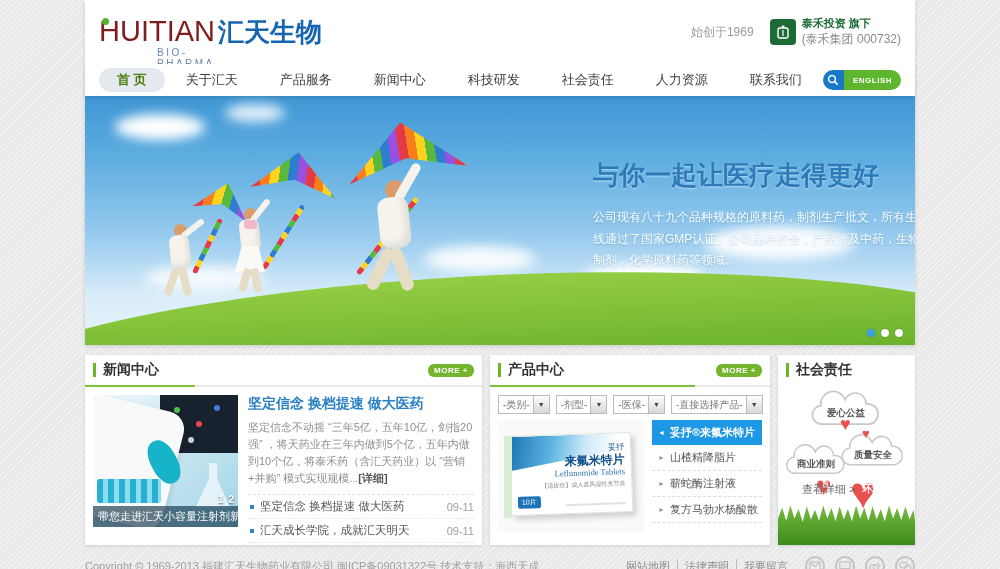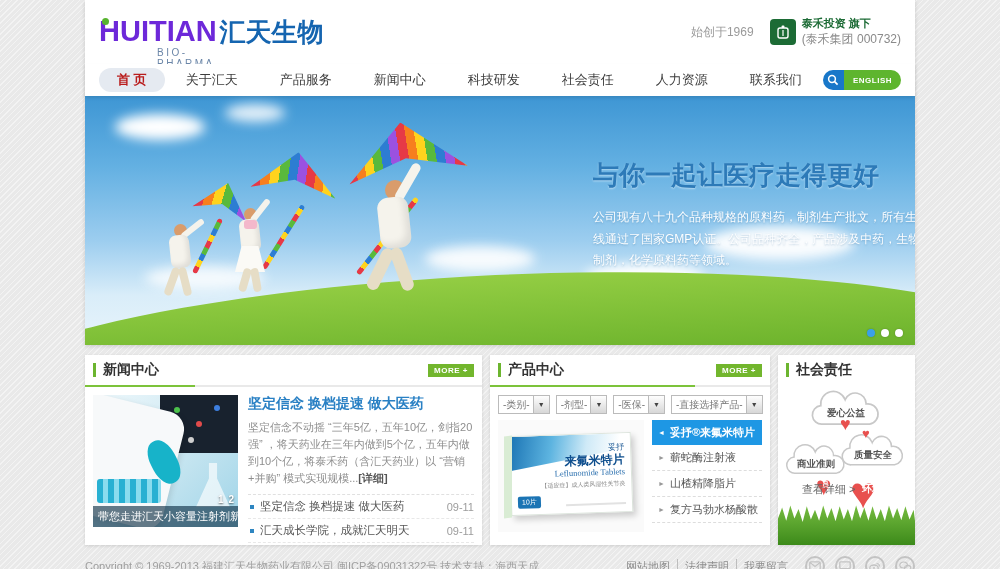--- a/index.html
+++ b/index.html
@@ -11,35 +11,35 @@
   }
   .page { width:1000px; height:569px; position:relative; }
   .container { width:830px; margin:0 auto; position:relative; }
 
   
   .topcard { background:#fff; box-shadow:0 1px 4px rgba(0,0,0,.15); }
 
   
   .hdr { height:64px; display:flex; align-items:center; padding:0 14px; }
   .logo { display:flex; align-items:flex-start; position:relative; cursor:pointer; }
-  .logo-en { font-size:29px; font-weight:bold; color:#6d28d9; letter-spacing:0; line-height:30px; }
+  .logo-en { font-size:29px; font-weight:normal; color:#7f1d1d; letter-spacing:0; line-height:30px; }
   .logo-dot { position:absolute; left:3px; top:2px; width:7px; height:7px; border-radius:50%; background:#57b32e; }
   .logo-sub { position:absolute; left:58px; top:31px; font-size:10px; letter-spacing:2.5px; color:#6b86a8; }
   .logo-cn { font-size:26px; font-weight:bold; color:#1565b0; margin-left:3px; line-height:32px; }
   .hdr-right { margin-left:auto; display:flex; align-items:center; gap:16px; }
   .since { font-size:12px; color:#9a9a9a; }
   .group { display:flex; align-items:center; gap:6px; }
   .group-badge { width:26px; height:26px; border-radius:4px; background:#1c6b35; display:flex; align-items:center; justify-content:center; }
   .group-txt .g1 { font-size:11px; font-weight:bold; color:#1c6b35; }
   .group-txt .g2 { font-size:12px; color:#8a8a8a; }
 
   
   .nav { height:32px; display:flex; align-items:center; padding:0 14px; position:relative; box-shadow:0 2px 3px rgba(0,0,0,.10); z-index:5; background:#fff; }
   .nav-item { font-size:13px; color:#3c3c3c; padding:3px 21px; cursor:pointer; white-space:nowrap; }
-  .nav-item.active { background:#e5eaf1; border-radius:12px; color:#b91c1c; font-weight:bold; padding:3px 18px; }
+  .nav-item.active { background:#e5eaf1; border-radius:12px; color:#4d7c0f; font-weight:bold; padding:3px 18px; }
   .search-pill { margin-left:auto; display:flex; height:20px; border-radius:10px; overflow:hidden; cursor:pointer; }
   .sp-blue { background:#1877c9; width:36px; display:flex; align-items:center; justify-content:center; }
   .sp-green { background:#5eb52e; display:flex; align-items:center; padding:0 9px; }
   .sp-green span { font-size:8px; font-weight:bold; color:#fff; letter-spacing:.5px; }
 
   
   .banner { position:relative; height:249px; overflow:hidden;
     background:linear-gradient(180deg,#3e96d4 0%,#63b0e2 28%,#9ccdef 58%,#d9edf9 80%,#e8f4fb 100%); }
   .cloud { position:absolute; background:#fff; border-radius:50%; filter:blur(6px); }
   .hill { position:absolute; bottom:-150px; left:-18%; width:136%; height:220px; border-radius:50%;
@@ -64,21 +64,21 @@
 
   
   .content-row { display:flex; gap:8px; margin-top:10px; height:190px; }
   .panel { background:#fff; box-shadow:0 1px 3px rgba(0,0,0,.12); position:relative; overflow:hidden; }
   .panel-news { width:397px; }
   .panel-products { width:280px; }
   .panel-social { width:137px; }
   .panel-head { height:30px; display:flex; align-items:center; padding:0 8px; }
   .head-bar { width:3px; height:14px; background:#6cb52f; margin-right:7px; }
   .panel-title { font-size:14px; font-weight:bold; color:#333; }
-  .more-btn { margin-left:auto; background:#72b62d; color:#fff; font-size:8px; font-weight:bold; padding:2px 6px; border-radius:0; cursor:pointer; letter-spacing:.5px; }
+  .more-btn { margin-left:auto; background:#72b62d; color:#fff; font-size:8px; font-weight:bold; padding:2px 6px; border-radius:6px; cursor:pointer; letter-spacing:.5px; }
   .underline { height:2px; background:#e9e9e9; position:relative; }
   .underline .seg { position:absolute; left:0; top:0; height:2px; background:#7cc33a; }
 
   
   .news-body { display:flex; padding:8px; gap:10px; }
   .news-photo { position:relative; width:145px; height:132px; overflow:hidden; cursor:pointer; flex:none;
     background:linear-gradient(135deg,#eef8fc 0%,#cfe9f2 45%,#9fd4e8 100%); }
   .lab-coat { position:absolute; left:-28px; top:6px; width:110px; height:120px; background:#f7f9fa; border-radius:18px; transform:rotate(14deg); box-shadow:2px 2px 6px rgba(0,0,0,.12); }
   .lab-mol { position:absolute; right:0; top:0; width:78px; height:58px; background:#18222e; }
   .mol-dot { position:absolute; width:6px; height:6px; border-radius:50%; }
@@ -350,25 +350,25 @@
             </div>
             <div class="med-edge"></div>
           </div>
           <div class="prod-list">
             <div class="prod-item active">
               <span class="mk">◄</span>
               <span>妥抒®来氟米特片</span>
             </div>
             <div class="prod-item">
               <span class="mk">►</span>
-              <span>蕲蛇酶注射液</span>
+              <span>山楂精降脂片</span>
             </div>
             <div class="prod-item">
               <span class="mk">►</span>
-              <span>山楂精降脂片</span>
+              <span>蕲蛇酶注射液</span>
             </div>
             <div class="prod-item">
               <span class="mk">►</span>
               <span>复方马勃水杨酸散</span>
             </div>
           </div>
         </div>
       </div>
 
       <div class="panel panel-social">

